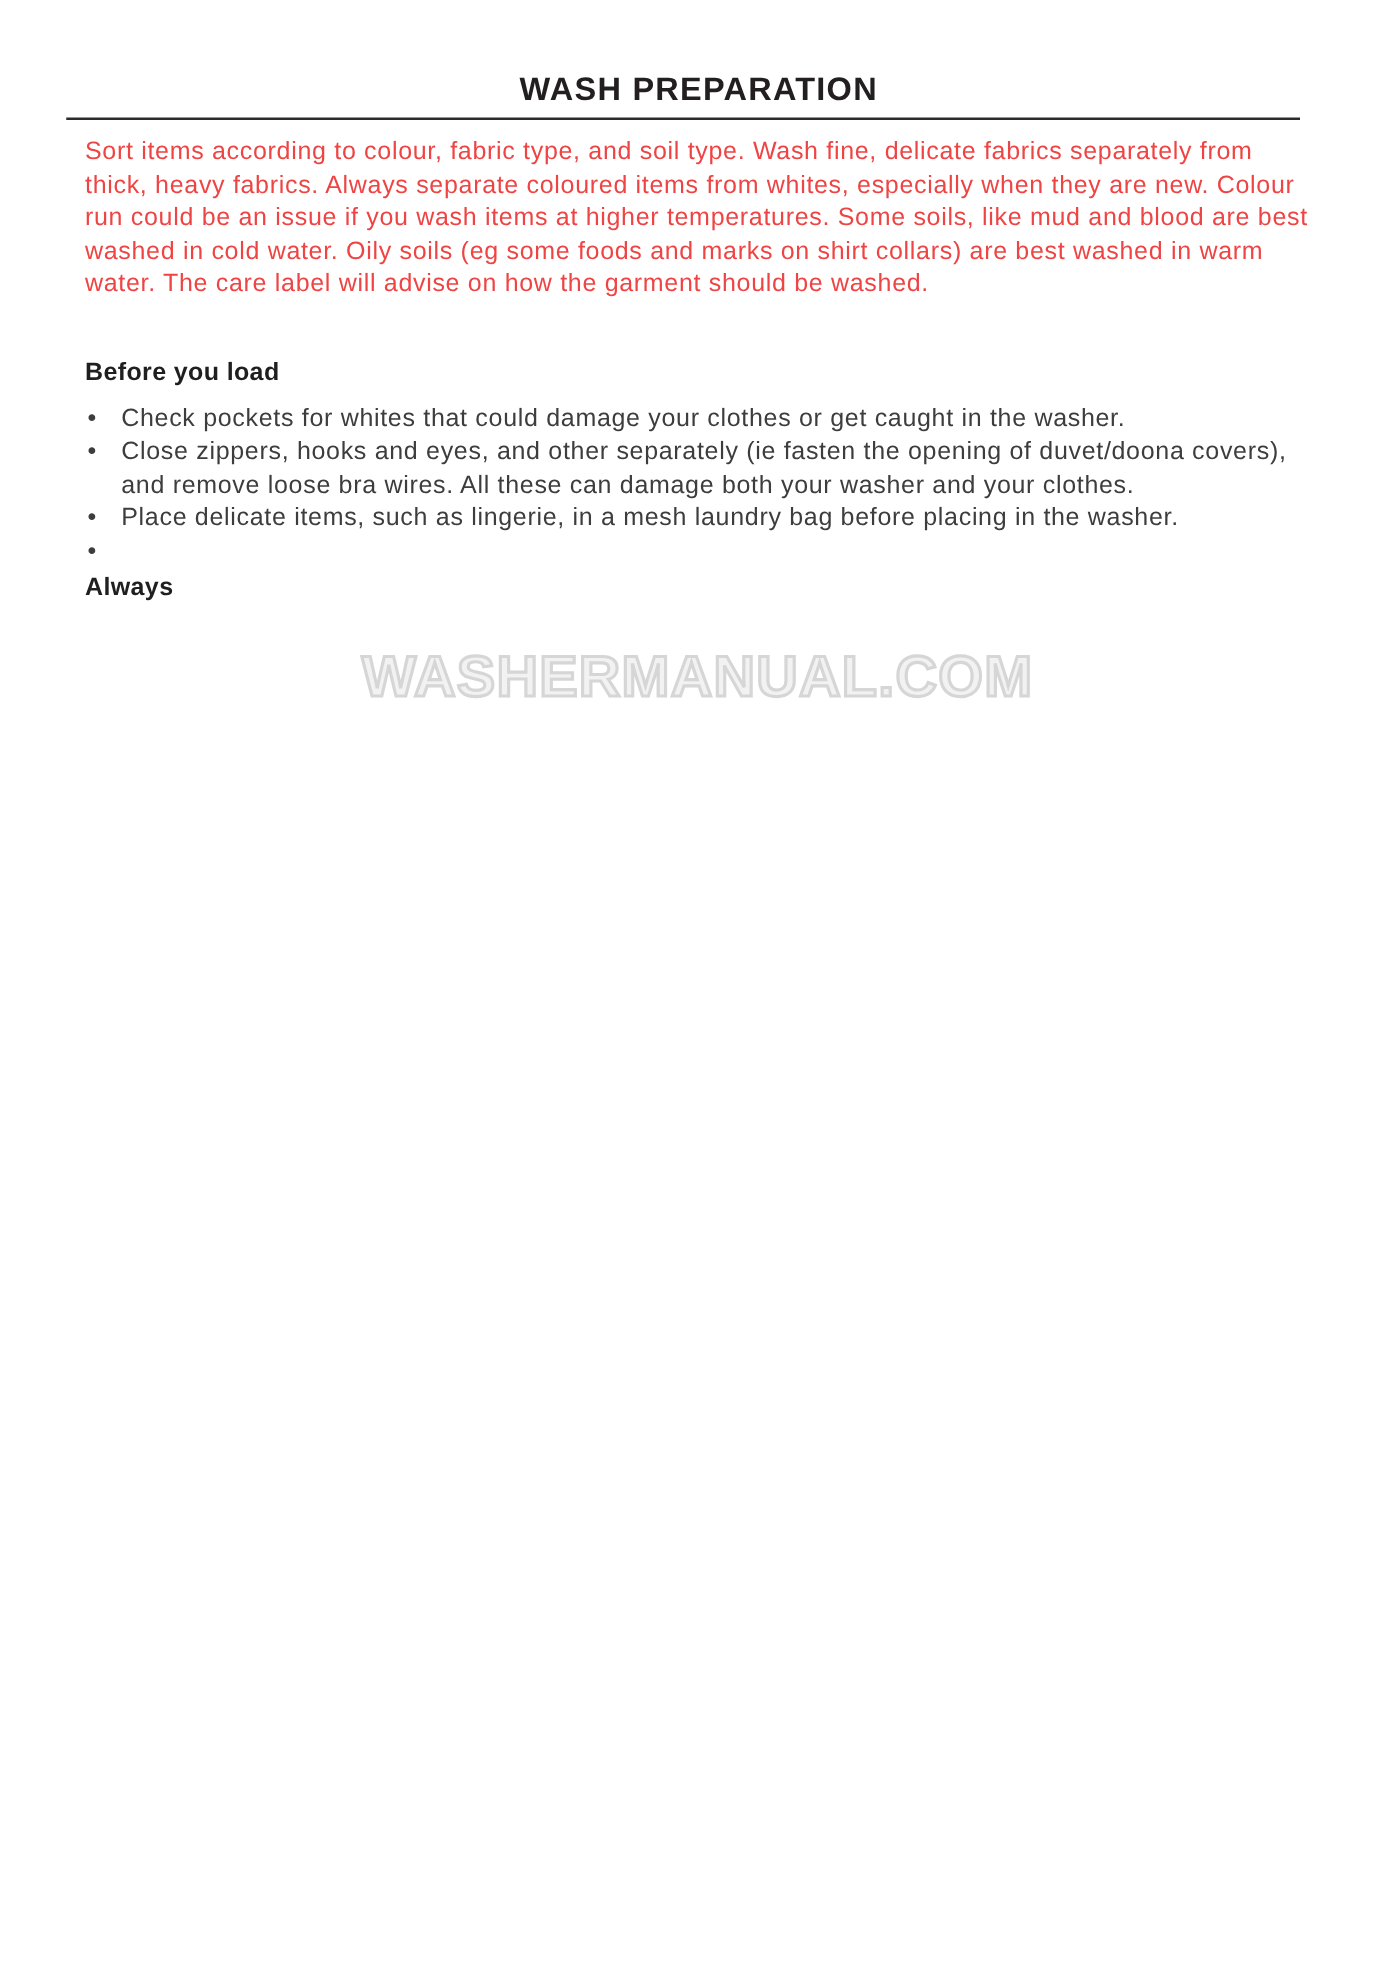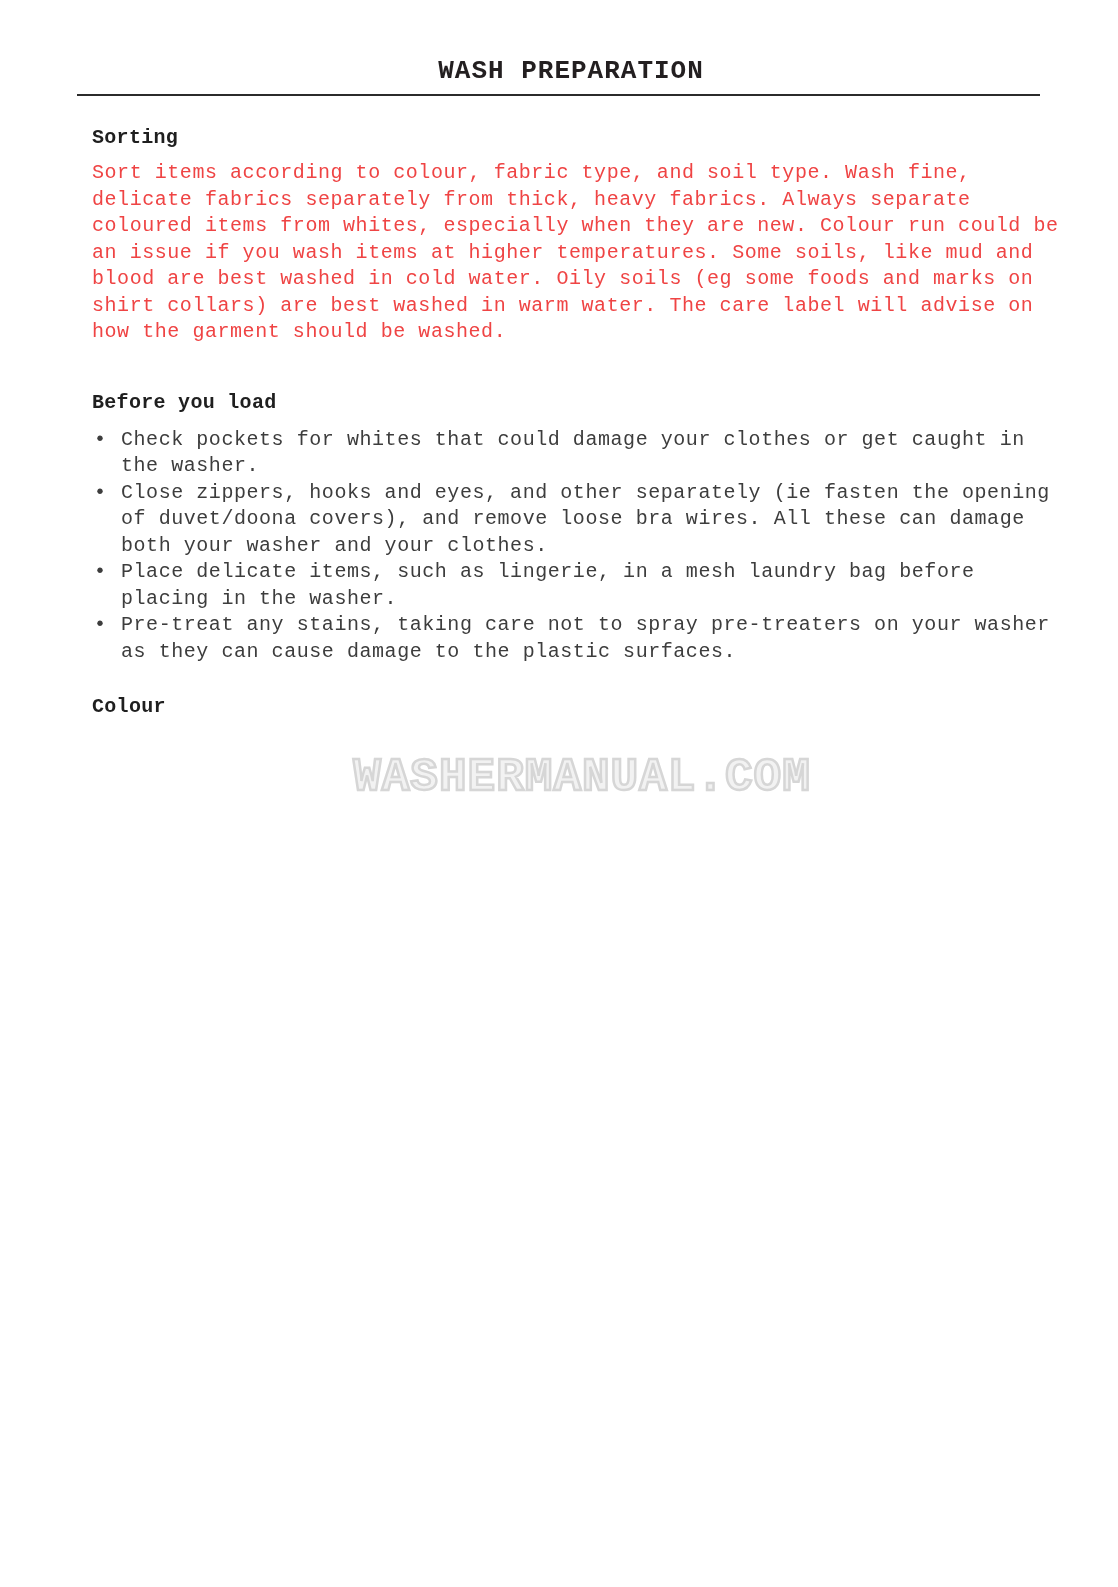--- a/index.html
+++ b/index.html
@@ -5,25 +5,24 @@
   html, body {
     margin: 0;
     padding: 0;
     background: #ffffff;
   }
   .page {
     position: relative;
     width: 1118px;
     height: 1232px;
     background: #ffffff;
-    font-family: Liberation Mono, monospace;
+    font-family: Liberation Sans, sans-serif;
     color: #3d3d3d;
     overflow: hidden;
     box-sizing: border-box;
-    padding-left: 24px;
   }
   .doc-header {
     padding-top: 56px;
     text-align: center;
   }
   .doc-title {
     font-size: 26px;
     font-weight: bold;
     letter-spacing: 1px;
     color: #231f20;
@@ -106,48 +105,46 @@
 <div class="page">
 
   <header class="doc-header">
     <h1 class="doc-title">WASH PREPARATION</h1>
   </header>
   <hr class="header-rule">
 
   <main class="content">
 
     <section>
-      <h2 class="section-heading h-sorting">Sorting</h2>
       <p class="body-text">Sort items according to colour, fabric type, and soil type. Wash fine, delicate fabrics separately from thick, heavy fabrics. Always separate coloured items from whites, especially when they are new. Colour run could be an issue if you wash items at higher temperatures. Some soils, like mud and blood are best washed in cold water. Oily soils (eg some foods and marks on shirt collars) are best washed in warm water. The care label will advise on how the garment should be washed.</p>
     </section>
 
     <section>
       <h2 class="section-heading h-before">Before you load</h2>
       <ul class="bullet-list">
         <li>
           <span class="bullet-marker">•</span>
           <span>Check pockets for whites that could damage your clothes or get caught in the washer.</span>
         </li>
         <li>
           <span class="bullet-marker">•</span>
           <span>Close zippers, hooks and eyes, and other separately (ie fasten the opening of duvet/doona covers), and remove loose bra wires. All these can damage both your washer and your clothes.</span>
         </li>
         <li>
           <span class="bullet-marker">•</span>
           <span>Place delicate items, such as lingerie, in a mesh laundry bag before placing in the washer.</span>
         </li>
         <li>
           <span class="bullet-marker">•</span>
-          <span>Pre-treat any stains, taking care not to spray pre-treaters on your washer as they can cause damage to the plastic surfaces.</span>
         </li>
       </ul>
     </section>
 
     <section>
-      <h2 class="section-heading h-loading">Colour</h2>
+      <h2 class="section-heading h-loading">Always</h2>
     </section>
 
     <div class="watermark">WASHERMANUAL.COM</div>
 
   </main>
 
   <div class="page-number">18</div>
 
 </div>
 

